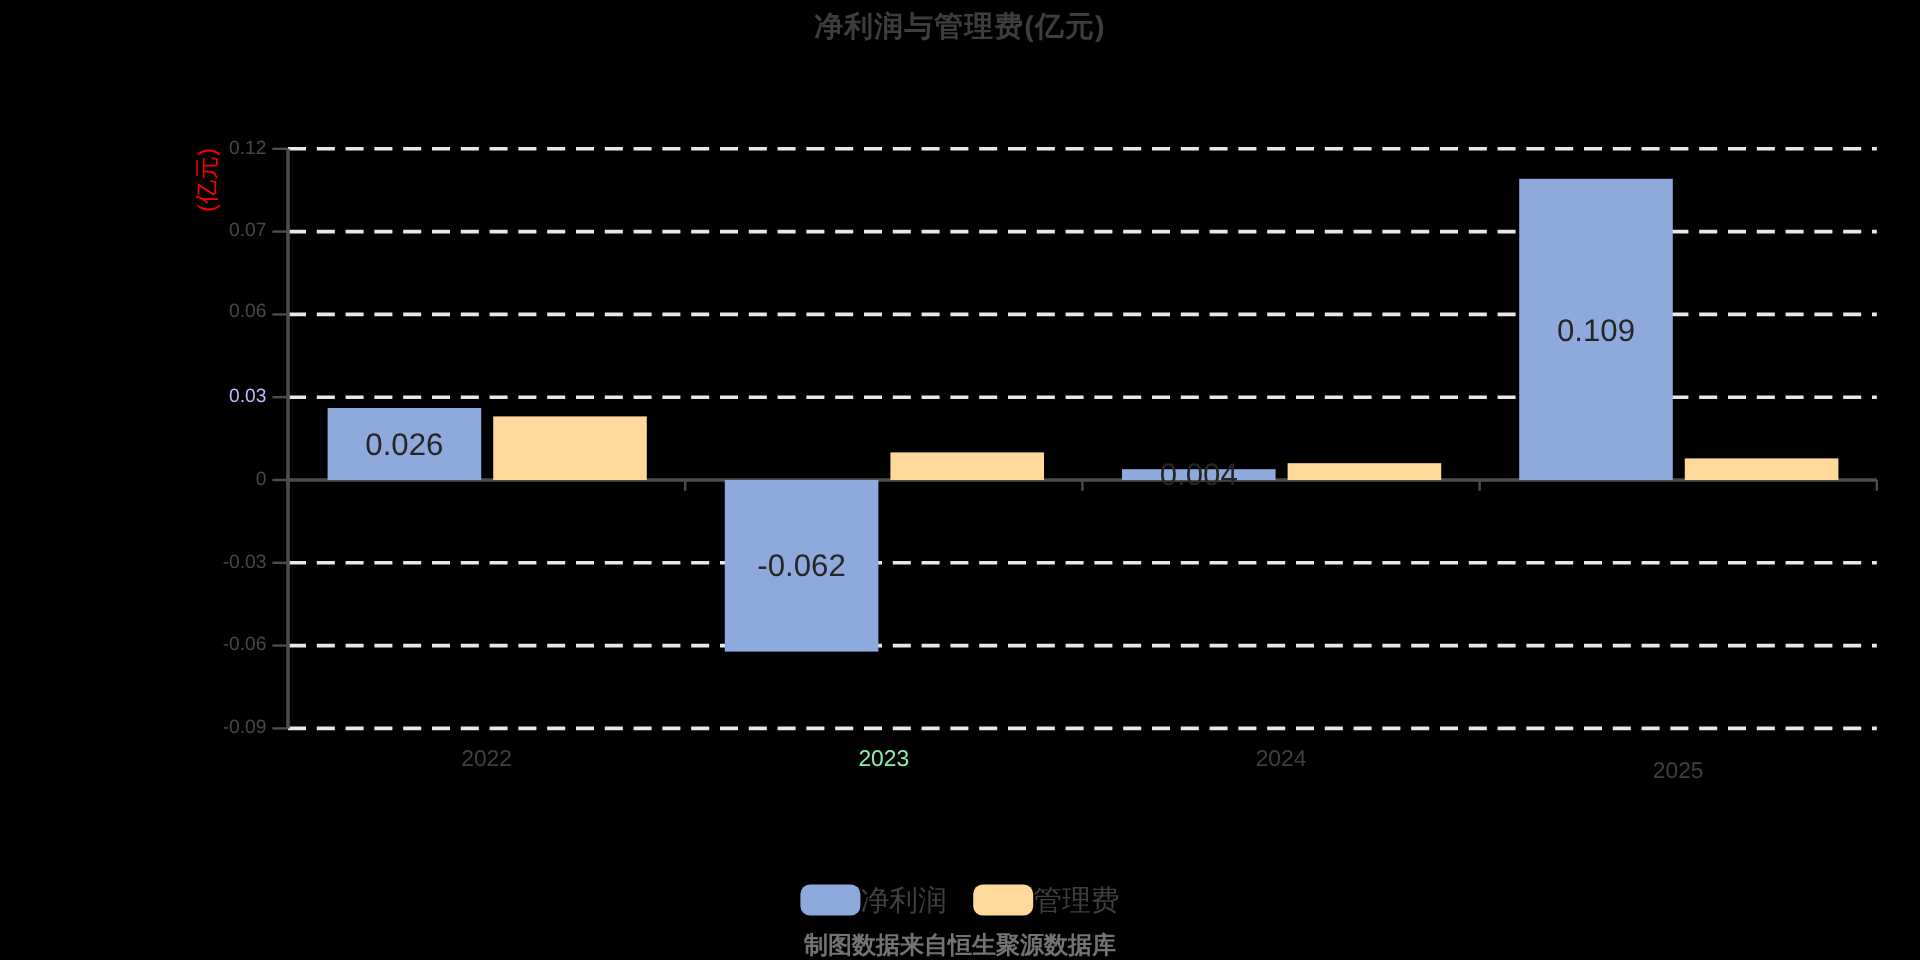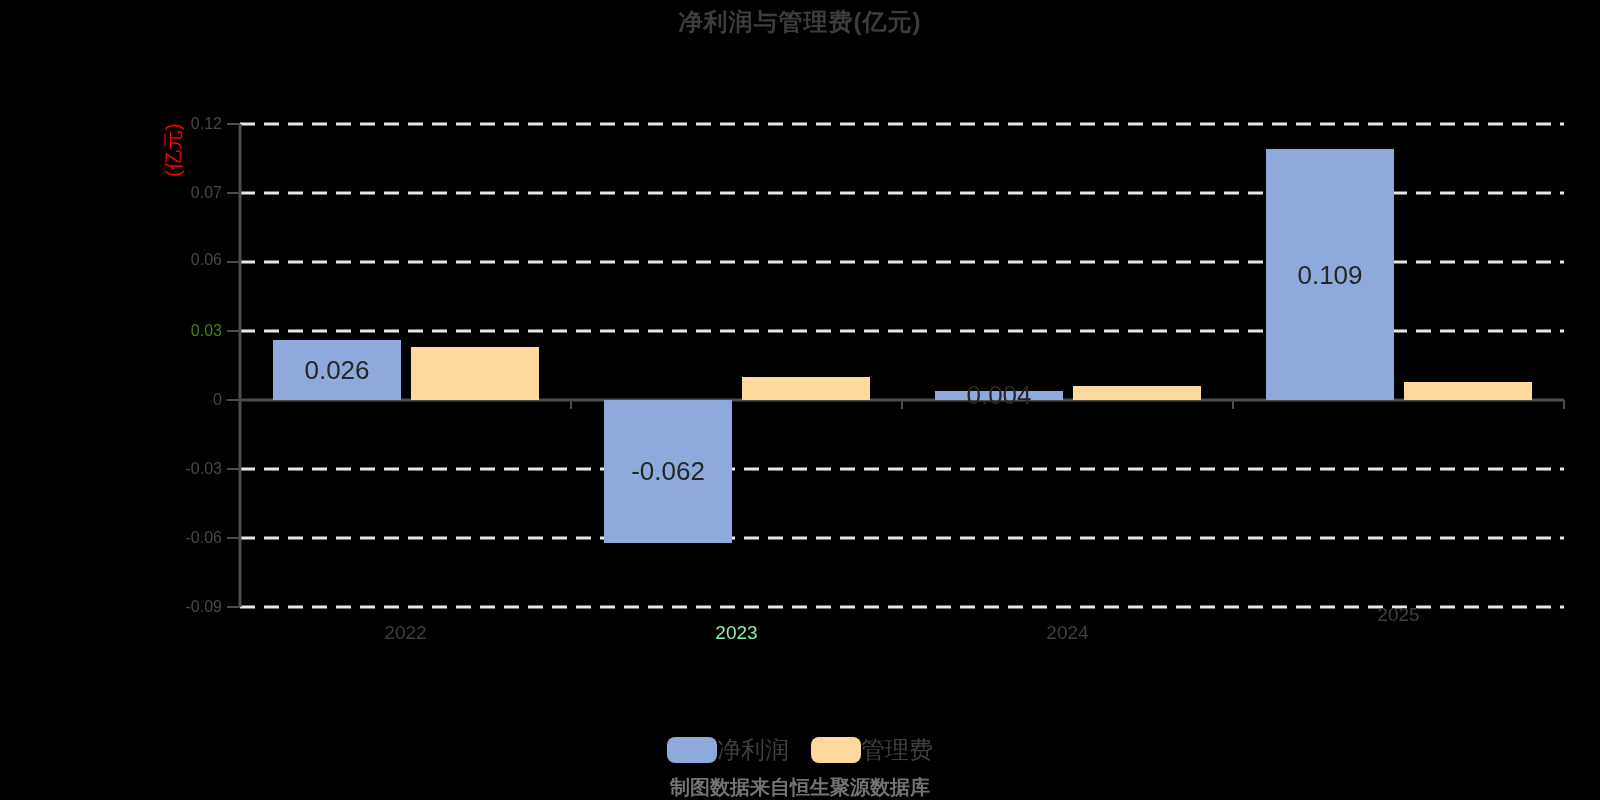--- a/index.html
+++ b/index.html
@@ -75,41 +75,41 @@
       <line x1="571" y1="400" x2="571" y2="409" stroke="#4D4D4D" stroke-width="2"></line>
       <line x1="902" y1="400" x2="902" y2="409" stroke="#4D4D4D" stroke-width="2"></line>
       <line x1="1233" y1="400" x2="1233" y2="409" stroke="#4D4D4D" stroke-width="2"></line>
       <line x1="1564" y1="400" x2="1564" y2="409" stroke="#4D4D4D" stroke-width="2"></line>
     </svg>
 
   <div id="plot-area">
       <div class="y-tick-label" style="top: 110px; color: rgb(71, 71, 71);">0.12</div>
       <div class="y-tick-label" style="top: 179px; color: rgb(71, 71, 71);">0.07</div>
       <div class="y-tick-label" style="top: 246px; color: rgb(71, 71, 71);">0.06</div>
-      <div class="y-tick-label" style="top: 317px; color: #4d7c0f;">0.03</div>
+      <div class="y-tick-label" style="top: 317px; color: #c4b5fd;">0.03</div>
       <div class="y-tick-label" style="top: 386px; color: rgb(71, 71, 71);">0</div>
       <div class="y-tick-label" style="top: 455px; color: rgb(71, 71, 71);">-0.03</div>
       <div class="y-tick-label" style="top: 524px; color: rgb(71, 71, 71);">-0.06</div>
       <div class="y-tick-label" style="top: 593px; color: rgb(71, 71, 71);">-0.09</div>
       <div class="bar" style="left: 273px; top: 340.2px; width: 128px; height: 59.8px; background: rgb(142, 169, 219);"></div>
       <div class="bar-label" style="left: 257px; top: 354.1px; color: rgb(38, 38, 38);">0.026</div>
       <div class="bar" style="left: 411px; top: 347.1px; width: 128px; height: 52.9px; background: rgb(255, 217, 155);"></div>
       <div class="x-tick-label" style="left: 325.5px; top: 618px; color: rgb(63, 63, 63);">2022</div>
       <div class="bar" style="left: 604px; top: 400px; width: 128px; height: 142.6px; background: rgb(142, 169, 219);"></div>
       <div class="bar-label" style="left: 588px; top: 455.3px; color: rgb(38, 38, 38);">-0.062</div>
       <div class="bar" style="left: 742px; top: 377px; width: 128px; height: 23px; background: rgb(255, 217, 155);"></div>
       <div class="x-tick-label" style="left: 656.5px; top: 618px; color: #86efac; text-align: center;">2023</div>
       <div class="bar" style="left: 935px; top: 390.8px; width: 128px; height: 9.2px; background: rgb(142, 169, 219);"></div>
       <div class="bar-label" style="left: 919px; top: 379.4px; color: rgb(38, 38, 38);">0.004</div>
       <div class="bar" style="left: 1073px; top: 386.2px; width: 128px; height: 13.8px; background: rgb(255, 217, 155);"></div>
       <div class="x-tick-label" style="left: 987.5px; top: 618px; color: rgb(63, 63, 63);">2024</div>
       <div class="bar" style="left: 1266px; top: 149.3px; width: 128px; height: 250.7px; background: rgb(142, 169, 219);"></div>
       <div class="bar-label" style="left: 1250px; top: 258.65px; color: rgb(38, 38, 38);">0.109</div>
       <div class="bar" style="left: 1404px; top: 381.6px; width: 128px; height: 18.4px; background: rgb(255, 217, 155);"></div>
-      <div class="x-tick-label" style="left: 1318.5px; top: 600px; color: rgb(63, 63, 63);">2025</div>
+      <div class="x-tick-label" style="left: 1318.5px; top: 628px; color: rgb(63, 63, 63);">2025</div>
     </div>
 
   <div class="y-axis-name" style="color: rgb(255, 0, 0);">(亿元)</div>
 
   <div class="legend">
     <div class="legend-item">
       <span class="legend-swatch" id="swatch-0" style="background: rgb(142, 169, 219);"></span>
       <span class="legend-label">净利润</span>
     </div>
     <div class="legend-item">

